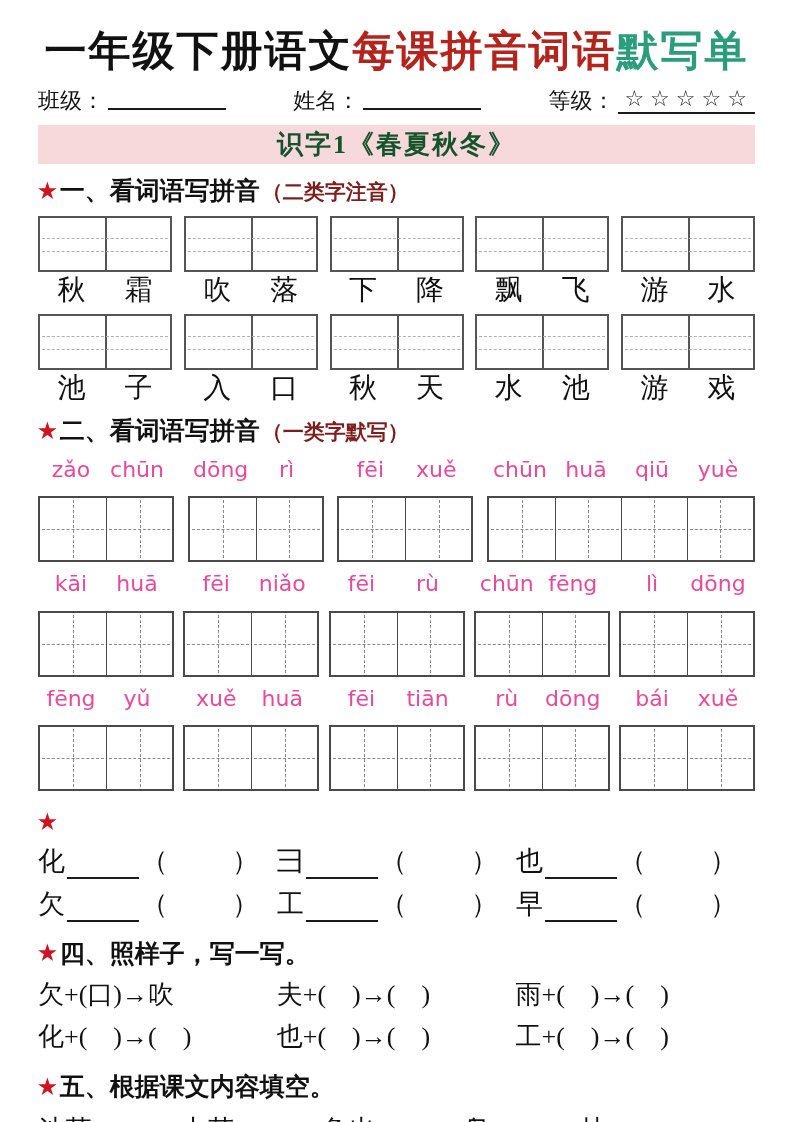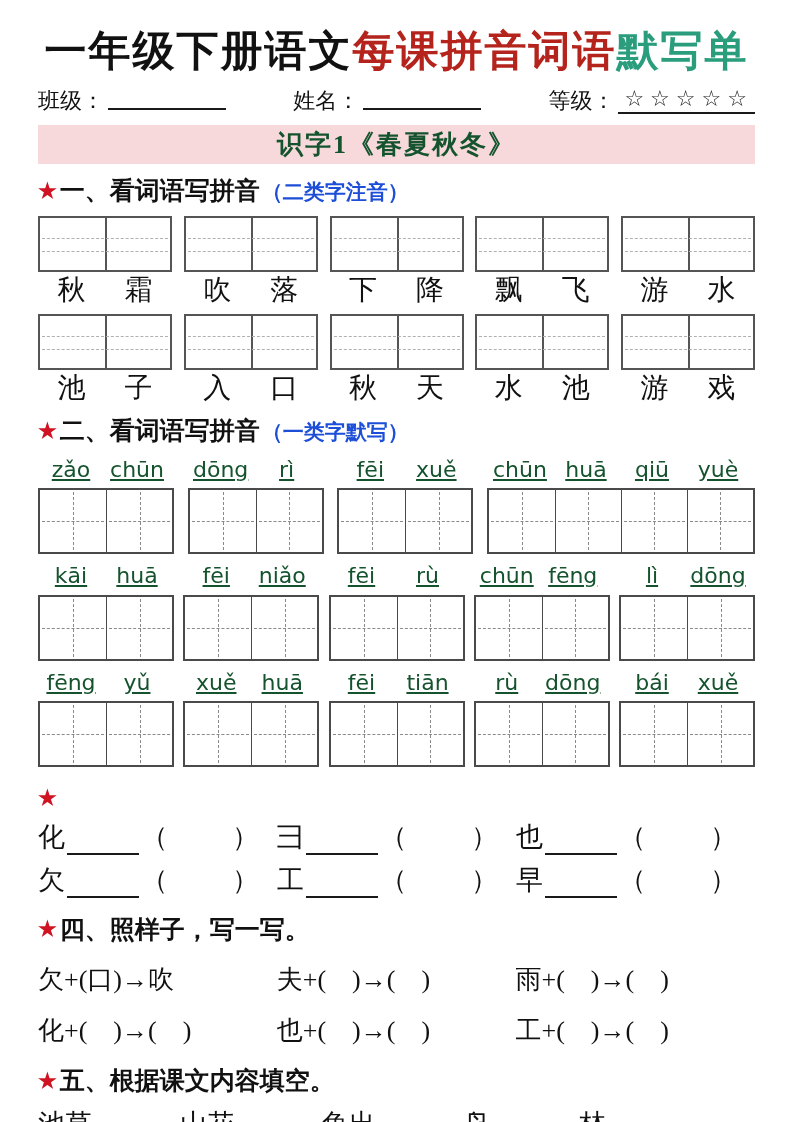--- a/index.html
+++ b/index.html
@@ -15,47 +15,47 @@
   
   .info{display:flex;justify-content:space-between;align-items:flex-end;margin-top:10px;font-size:22px;}
   .info .grp{display:flex;align-items:flex-start;}
   .uline{display:inline-block;width:118px;height:22px;border-bottom:2px solid #1a1a1a;margin-left:4px;}
   .stars{display:inline-block;border-bottom:2px solid #1a1a1a;font-size:22px;letter-spacing:6px;padding:0 2px 0 6px;margin-left:4px;color:#222;}
   
   .banner{margin-top:9px;background:#f7d9dc;color:#14532d;text-align:center;font-size:26px;font-weight:bold;height:39px;line-height:39px;letter-spacing:2px;}
   
   .sec-head{display:flex;align-items:baseline;font-size:25px;font-weight:600;margin-top:11px;line-height:1.3;}
   .star{color:#cf1322;font-size:21px;margin-right:3px;align-self:center;}
-  .note{color:#1d4ed8;font-size:21px;font-weight:600;margin-left:2px;}
+  .note{color:#7f1d1d;font-size:21px;font-weight:600;margin-left:2px;}
   
   .s1-row{display:flex;justify-content:space-between;margin-top:8px;}
   .s1-group{width:134px;}
   .pybox{width:134px;height:56px;box-sizing:border-box;border:2px solid #555;position:relative;background:#fff;}
   .pybox .vline{position:absolute;left:50%;top:0;bottom:0;width:0;border-left:2px solid #555;}
   .pybox .hline{position:absolute;left:2px;right:2px;border-top:1px dashed #b0b0b0;}
   .pybox .h1{top:38%;}
   .pybox .h2{top:64%;}
   .s1-words{display:flex;justify-content:space-around;font-size:28px;margin-top:2px;line-height:1.15;}
   
   .s2-row{display:flex;justify-content:space-between;margin-top:9px;}
   .s2-group{display:flex;flex-direction:column;}
-  .s2-pinyin{display:flex;font-family:"DejaVu Sans",sans-serif;font-size:22px;color:#14532d;line-height:1.2;margin-bottom:5px;text-decoration:underline;}
+  .s2-pinyin{display:flex;font-family:"DejaVu Sans",sans-serif;font-size:22px;color:#ec4899;line-height:1.2;margin-bottom:13px;}
   .s2-pinyin span{width:66px;text-align:center;white-space:nowrap;}
   .cellgrid{display:flex;border:2px solid #4a4a4a;box-sizing:border-box;width:max-content;}
   .cell{width:66px;height:62px;box-sizing:border-box;position:relative;border-left:1.5px solid #4a4a4a;}
   .cell:first-child{border-left:none;}
   .cell::before{content:"";position:absolute;top:50%;left:2px;right:2px;border-top:1.5px dashed #8a8a8a;}
   .cell::after{content:"";position:absolute;left:50%;top:2px;bottom:2px;border-left:1.5px dashed #8a8a8a;}
   
   .s3-row{display:flex;margin-top:9px;font-size:27px;line-height:1.25;}
   .s3-item{flex:1;display:flex;align-items:flex-end;}
   .s3-item .blank{display:inline-block;width:72px;height:27px;border-bottom:2px solid #1a1a1a;margin:0 2px;}
   .s3-item .pgap{display:inline-block;width:64px;}
   
-  .s4-row{display:flex;margin-top:18px;font-size:26px;line-height:1.25;}
+  .s4-row{display:flex;margin-top:9px;font-size:26px;line-height:1.25;}
   .s4-item{width:33.3%;white-space:nowrap;}
   
   .s5-row{display:flex;margin-top:10px;font-size:27px;line-height:1.25;}
   .s5-item{display:flex;align-items:flex-end;}
   .s5-item .blank{display:inline-block;width:84px;height:27px;border-bottom:2px solid #1a1a1a;margin:0 2px;}
 </style>
 </head>
 <body>
 
 <div class="page">

